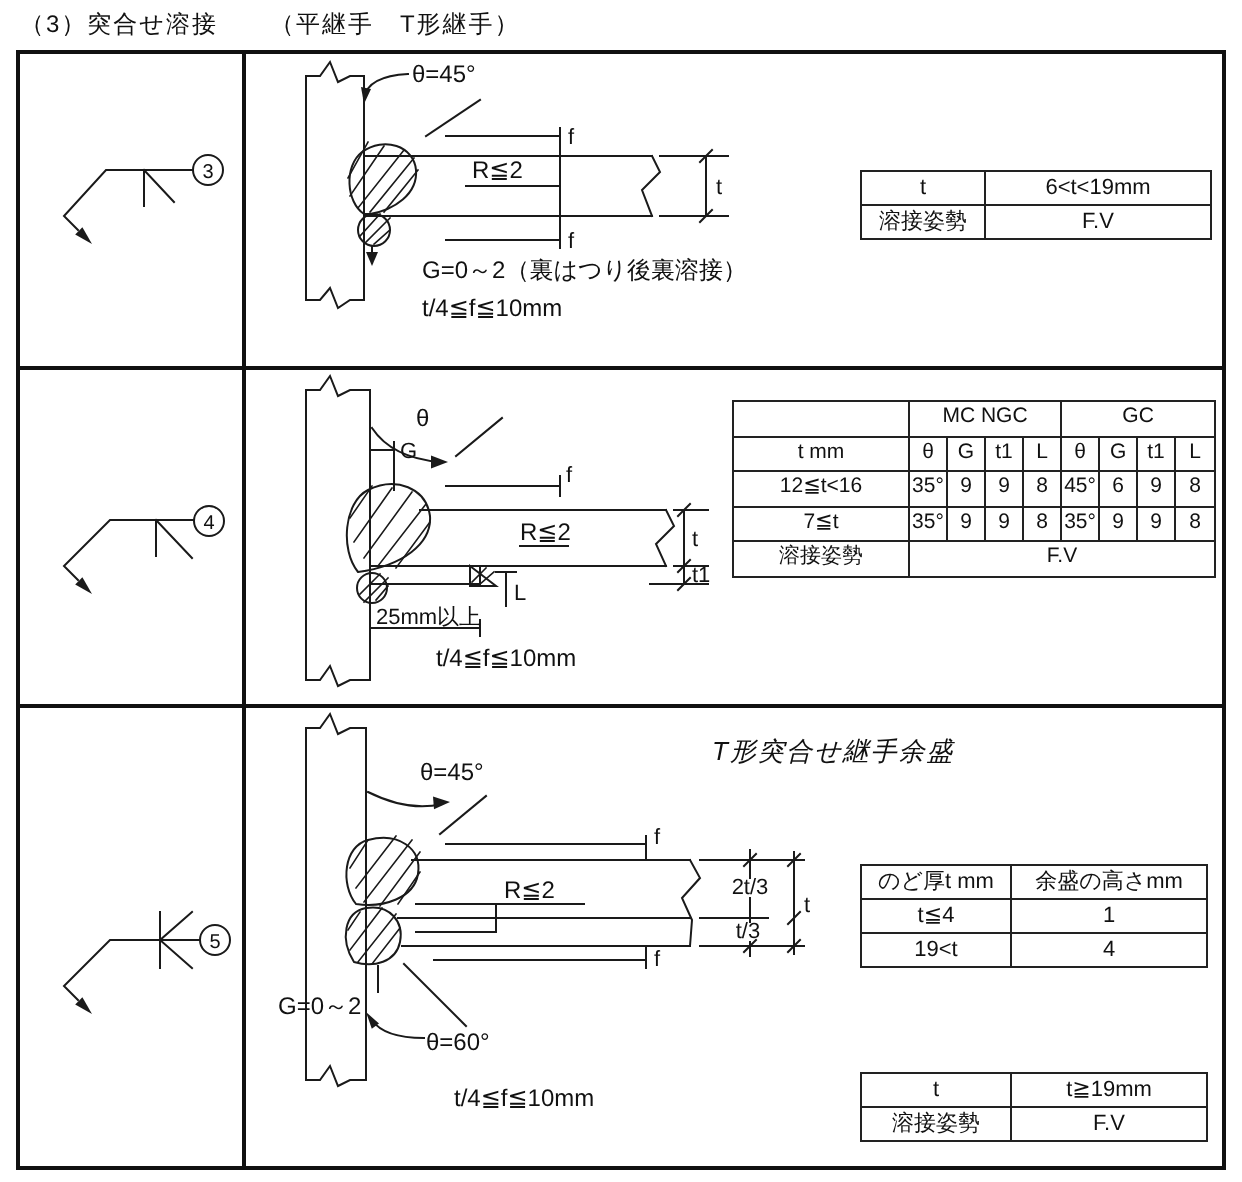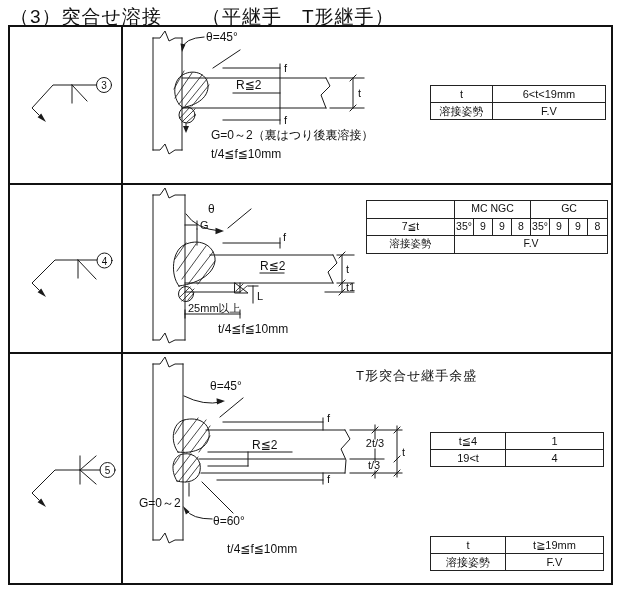--- a/index.html
+++ b/index.html
@@ -1,19 +1,19 @@
 <!DOCTYPE html>
 <html><head>
 <meta charset="utf-8">
 <style>
   html,body{margin:0;padding:0;background:#e8e8e8;}
   .canvas{position:relative;width:621px;height:591px;background:#ffffff;overflow:hidden;
           font-family:"Liberation Sans",sans-serif;color:#111;}
-  .page-title{position:absolute;left:10px;top:4px;font-size:19px;letter-spacing:1px;white-space:nowrap;}
-  .section-title{position:absolute;left:356px;top:367px;font-size:13px;letter-spacing:1px;white-space:nowrap;}
+  .page-title{position:absolute;left:10px;top:4px;font-size:12px;letter-spacing:1px;white-space:nowrap;}
+  .section-title{position:absolute;left:356px;top:367px;font-size:13px;letter-spacing:1px;white-space:nowrap;font-style:italic;}
   .main-box{position:absolute;left:8px;top:25px;width:605px;height:560px;border:2px solid #111;box-sizing:border-box;}
   .divider-h{position:absolute;left:8px;width:605px;height:2px;background:#111;}
   .divider-v{position:absolute;left:121px;top:25px;width:2px;height:560px;background:#111;}
   svg.d{position:absolute;overflow:visible;}
   svg.d path,svg.d polyline,svg.d circle,svg.d line{fill:none;stroke:#1a1a1a;stroke-width:1;stroke-linecap:square;stroke-linejoin:miter;}
   svg.d .hatchline{stroke-width:0.8;}
   svg.d .solid{fill:#1a1a1a;stroke:none;}
   svg.d text{font-family:"Liberation Sans",sans-serif;fill:#111;font-size:12px;}
   svg.d text.sm{font-size:11px;}
   svg.d text.num{font-size:10px;text-anchor:middle;}
@@ -172,20 +172,42 @@
         <col style="width:19px;">
         <col style="width:20px;">
     </colgroup>
     <tbody>
         <tr>
       <td></td>
       <td colspan="4">MC NGC</td>
       <td colspan="4">GC</td>
     </tr>
     <tr>
+      <td>t mm</td>
+      <td>θ</td>
+      <td>G</td>
+      <td>t1</td>
+      <td>L</td>
+      <td>θ</td>
+      <td>G</td>
+      <td>t1</td>
+      <td>L</td>
+    </tr>
+    <tr>
+      <td>12≦t&lt;16</td>
+      <td>35°</td>
+      <td>9</td>
+      <td>9</td>
+      <td>8</td>
+      <td>45°</td>
+      <td>6</td>
+      <td>9</td>
+      <td>8</td>
+    </tr>
+    <tr>
       <td>7≦t</td>
       <td>35°</td>
       <td>9</td>
       <td>9</td>
       <td>8</td>
       <td>35°</td>
       <td>9</td>
       <td>9</td>
       <td>8</td>
     </tr>
@@ -257,20 +279,24 @@
   </svg>
 
   <div class="section-title">T形突合せ継手余盛</div>
 
   <table class="tbl" style="left:430px;top:432px;width:173px;">
     <colgroup>
         <col style="width:75px;">
         <col style="width:98px;">
       </colgroup>
     <tbody>
+        <tr>
+      <td>のど厚t mm</td>
+      <td>余盛の高さmm</td>
+    </tr>
     <tr>
       <td>t≦4</td>
       <td>1</td>
     </tr>
     <tr>
       <td>19&lt;t</td>
       <td>4</td>
     </tr>
   </tbody>
     </table>

